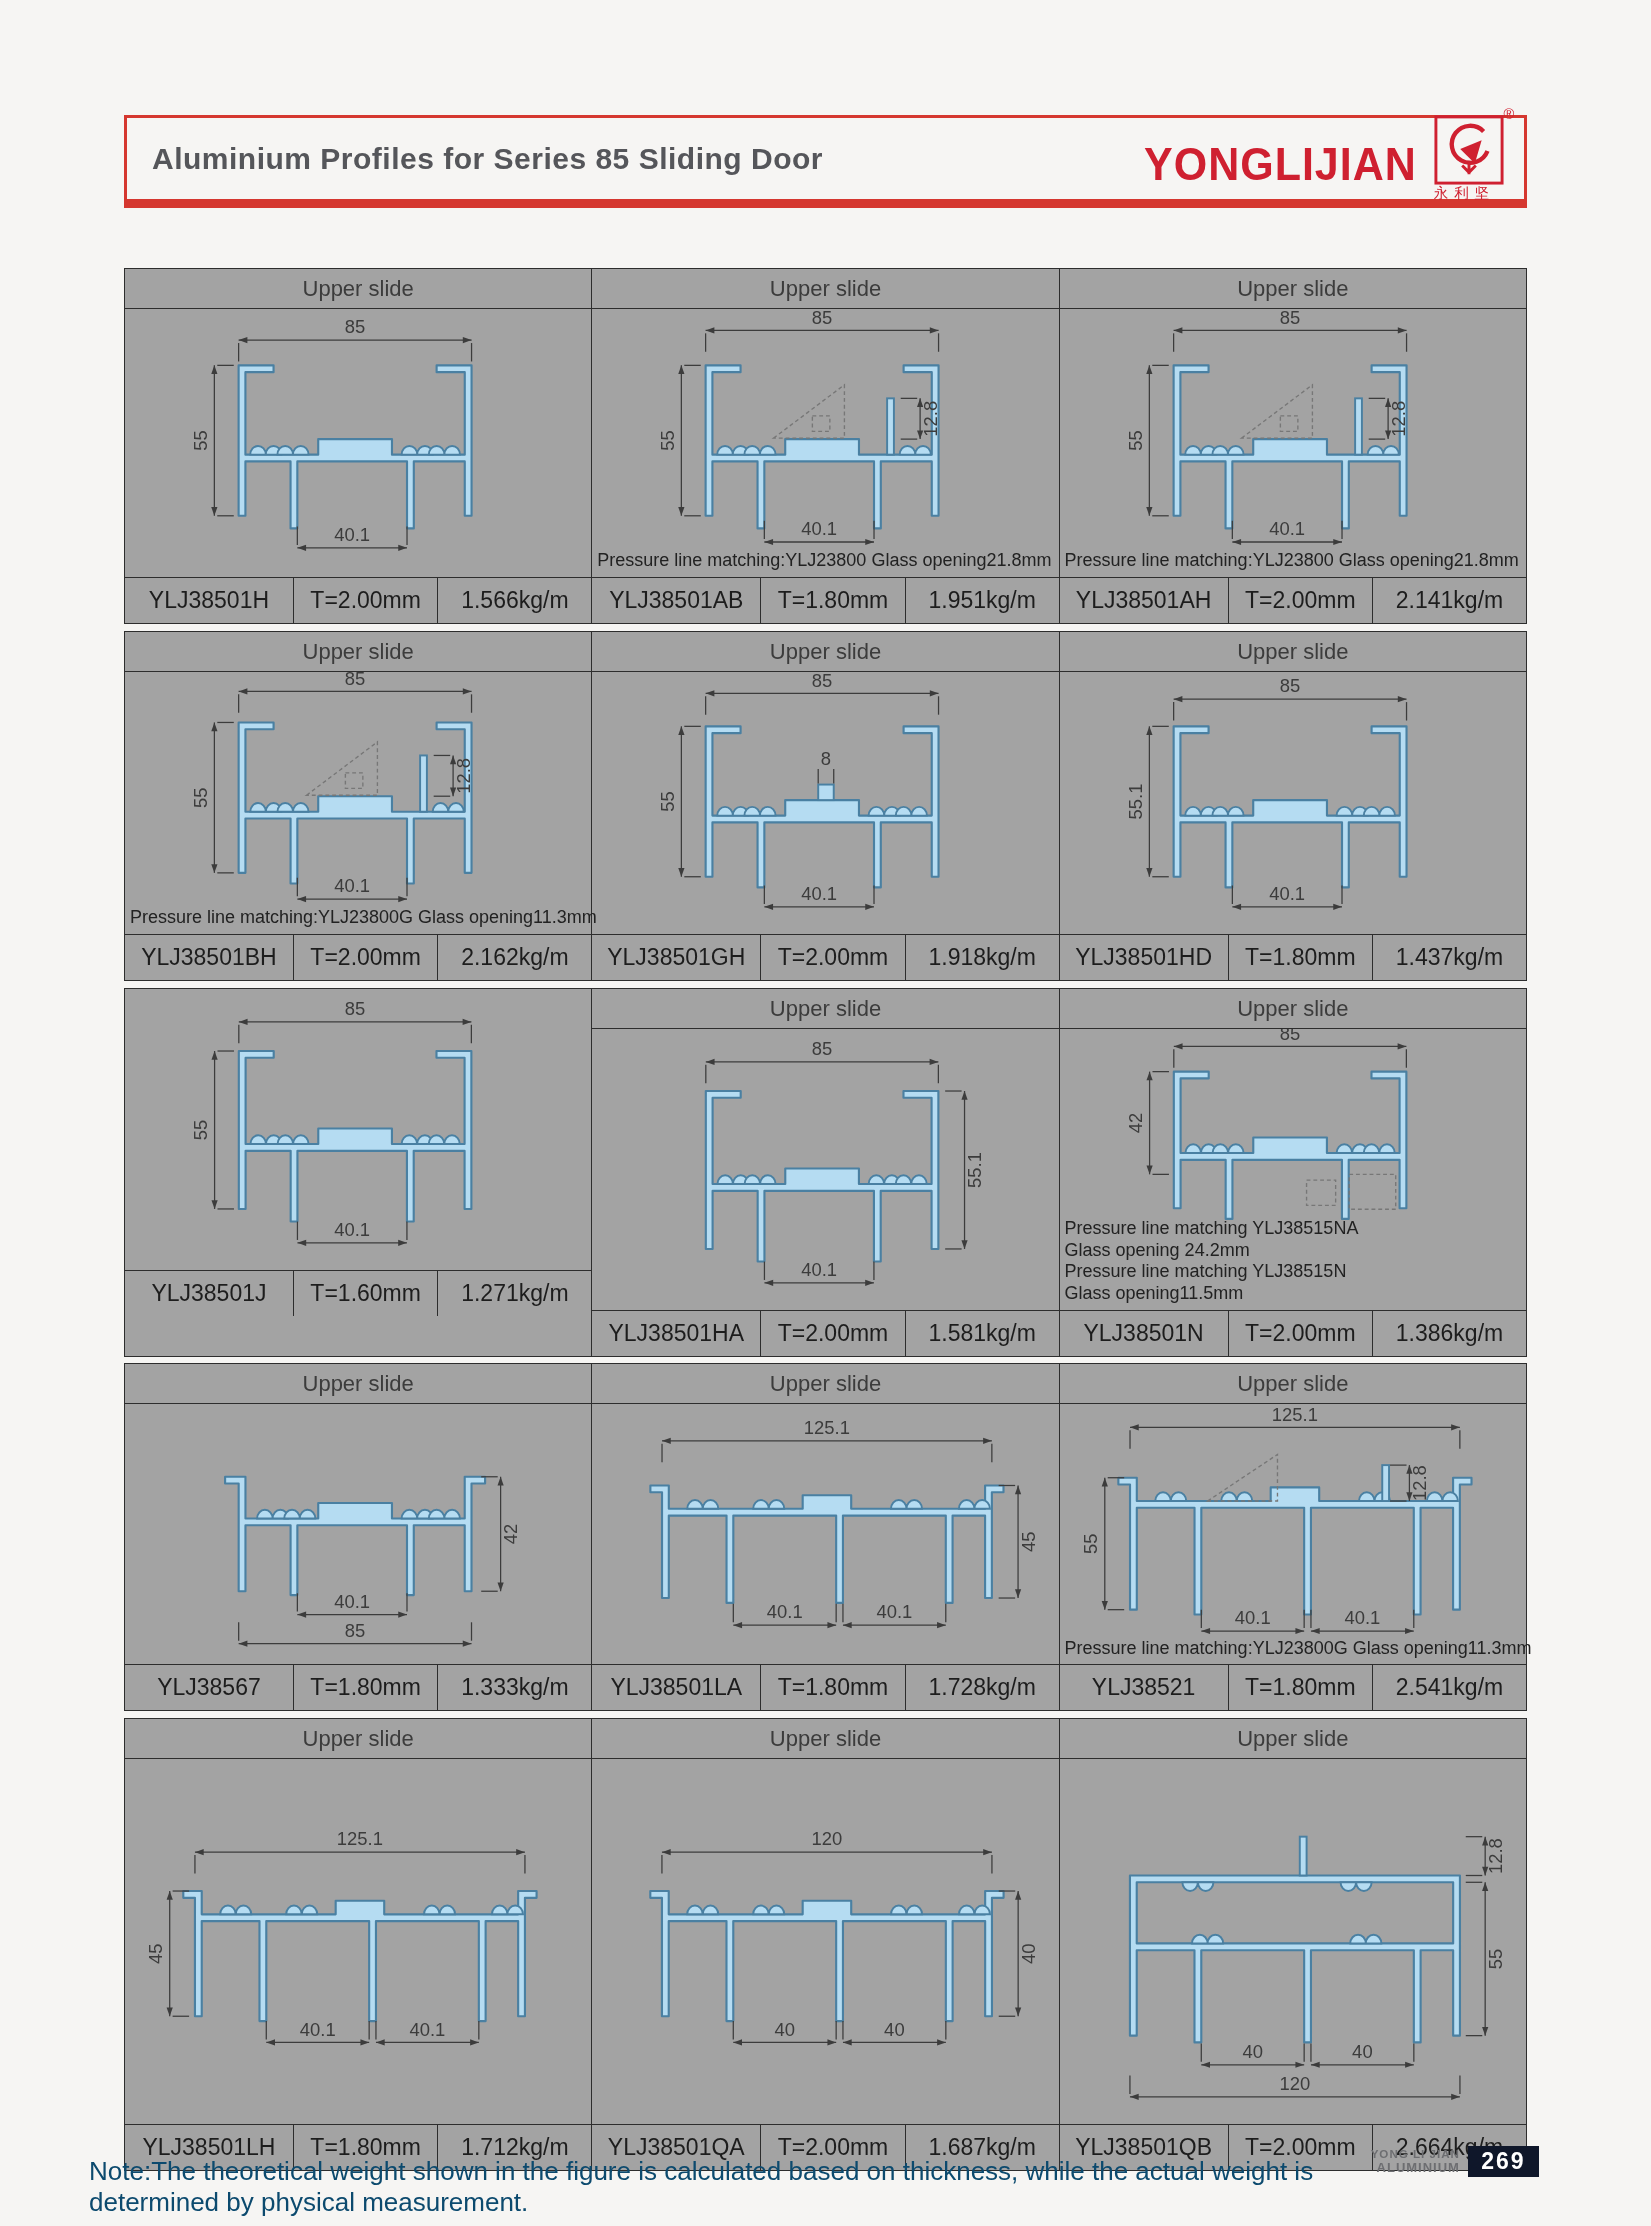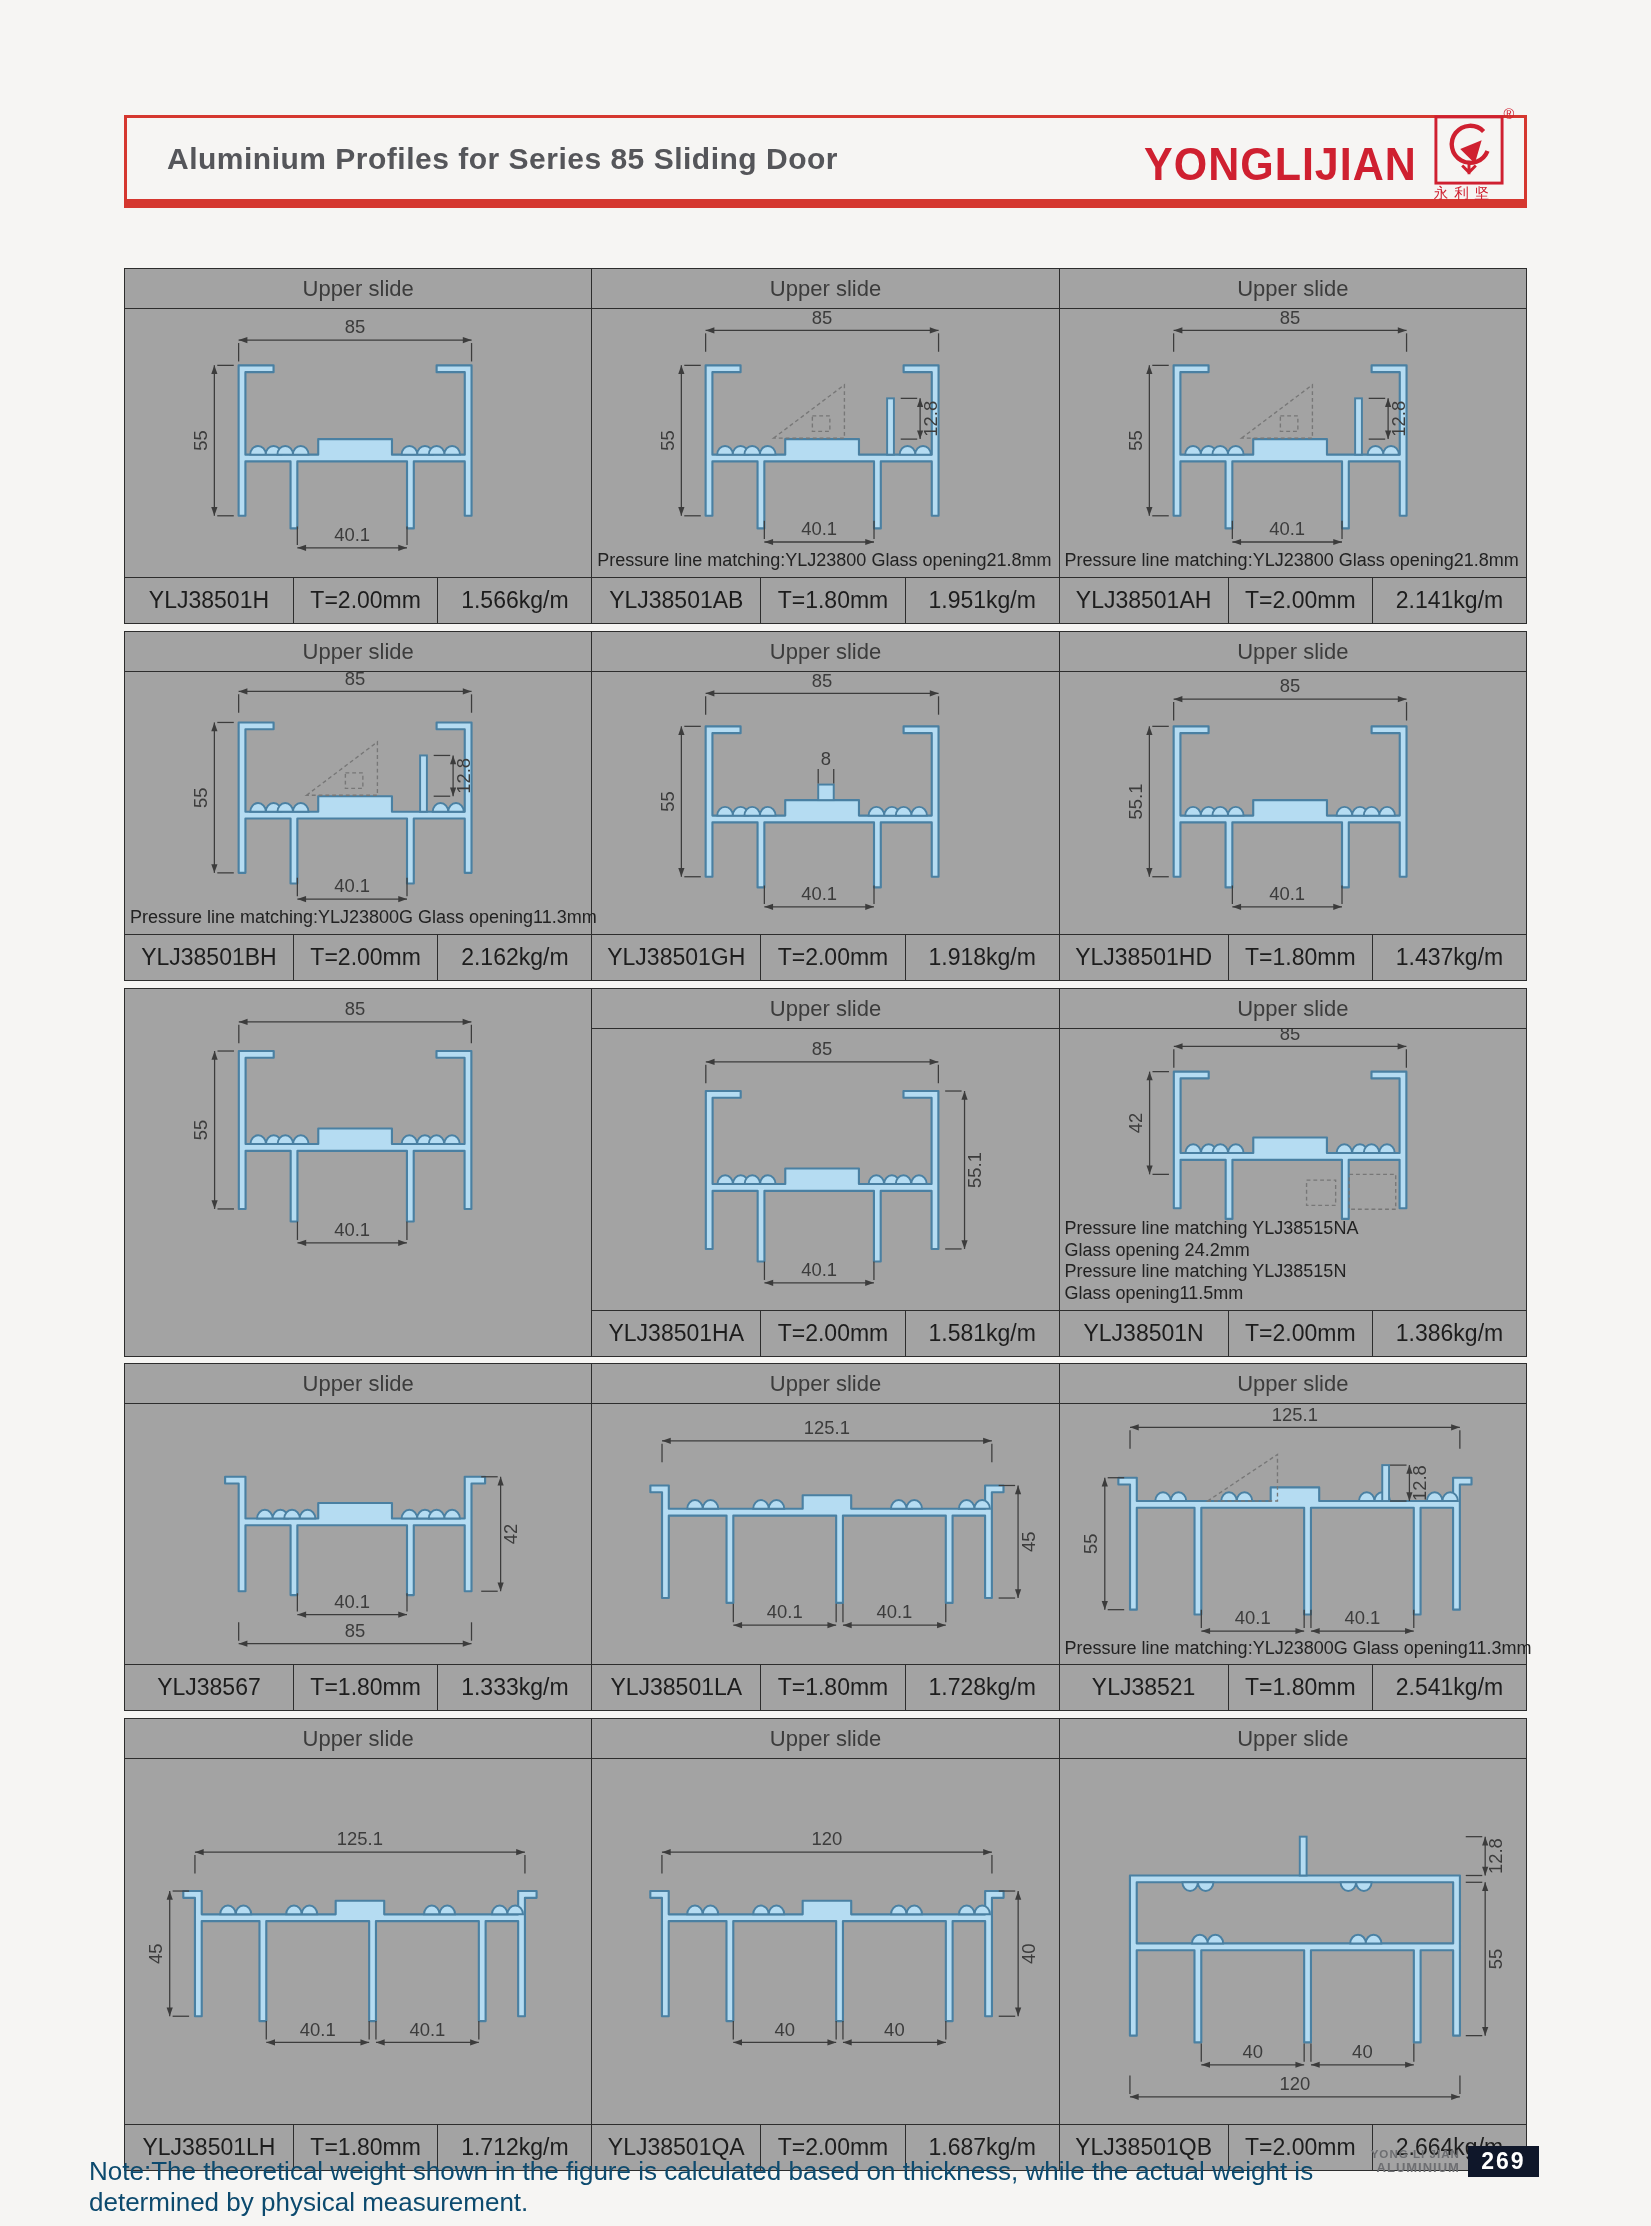--- a/index.html
+++ b/index.html
@@ -11,21 +11,21 @@
   }
   
   .hd-box{
     position:absolute;left:124px;top:115px;width:1403px;height:93px;
     border:3.9px solid #d5372f;border-bottom:9.7px solid #d5372f;
     background:#f6f5f3;box-sizing:border-box;
     display:flex;align-items:center;justify-content:space-between;
   }
   .hd-title{
     font-size:30px;font-weight:bold;color:#55565a;
-    padding-left:40px;letter-spacing:0.5px;text-align:right;
+    padding-left:25px;letter-spacing:0.5px;text-align:right;
   }
   .hd-brand{display:flex;align-items:flex-end;padding-right:13.6px;gap:11.6px;}
   .hd-wordmark{
     font-size:43px;font-weight:bold;color:#cf2030;letter-spacing:1px;
     transform:scaleY(1.08);margin-bottom:13.6px;
   }
   .hd-mark{position:relative;width:82px;height:89px;}
   .hd-mark .reg{position:absolute;right:-3.9px;top:-7.8px;color:#cf2030;font-size:14.6px;}
   .hd-mark .cn{
     position:absolute;left:0;bottom:0;width:72px;text-align:center;
@@ -369,20 +369,25 @@
             <line x1="93" y1="64" x2="110" y2="64" stroke="#3c3c3c" stroke-width="1.3"></line>
             <line x1="93" y1="227" x2="110" y2="227" stroke="#3c3c3c" stroke-width="1.3"></line>
             <text x="82" y="145.5" font-size="19" fill="#3c3c3c" text-anchor="middle" transform="rotate(-90 82 145.5)">55</text>
             <line x1="175.5" y1="262" x2="288.5" y2="262" stroke="#3c3c3c" stroke-width="1.3"></line>
             <polygon points="175.5,262 184.5,258.8 184.5,265.2" fill="#3c3c3c"></polygon>
             <polygon points="288.5,262 279.5,258.8 279.5,265.2" fill="#3c3c3c"></polygon>
             <line x1="175.5" y1="259" x2="175.5" y2="240" stroke="#3c3c3c" stroke-width="1.3"></line>
             <line x1="288.5" y1="259" x2="288.5" y2="240" stroke="#3c3c3c" stroke-width="1.3"></line>
             <text x="232" y="255" font-size="19" fill="#3c3c3c" text-anchor="middle">40.1</text>
           </svg>
+        </div>
+        <div class="cell-footer">
+          <div class="fc model">YLJ38501J</div>
+          <div class="fc thick">T=1.60mm</div>
+          <div class="fc weight">1.271kg/m</div>
         </div>
       </div>
       <div class="cell">
         <div class="cell-header">Upper slide</div>
         <div class="cell-body" style="height: 281px;">
           <svg width="462" height="281" viewBox="0 0 476 290">
             <path d="M 115,64 h 36 v 7 h -29 v 89 h 75 v -16 h 76 v 16 h 75 v -89 h -29 v -7 h 36 v 163 h -7 v -60 h -52.5 v 73 h -7 v -73 h -113 v 73 h -7 v -73 h -46.5 v 60 h -7 Z" fill="#b5dcf2" stroke="#4a80a2" stroke-width="2.2" stroke-linejoin="round"></path>
             <path d="M 127,160 a 8 9 0 1 1 16 0 a 8 9 0 1 1 16 0 Z" fill="#b5dcf2" stroke="#4a80a2" stroke-width="2"></path>
             <path d="M 155,160 a 8 9 0 1 1 16 0 a 8 9 0 1 1 16 0 Z" fill="#b5dcf2" stroke="#4a80a2" stroke-width="2"></path>
             <path d="M 283,160 a 8 9 0 1 1 16 0 a 8 9 0 1 1 16 0 Z" fill="#b5dcf2" stroke="#4a80a2" stroke-width="2"></path>

